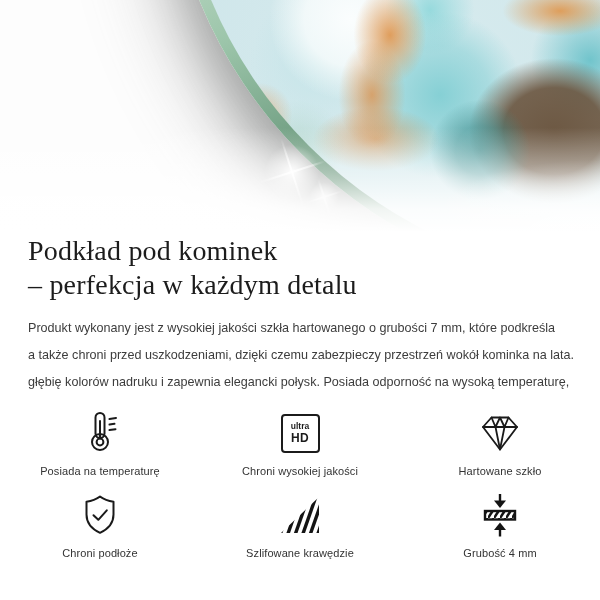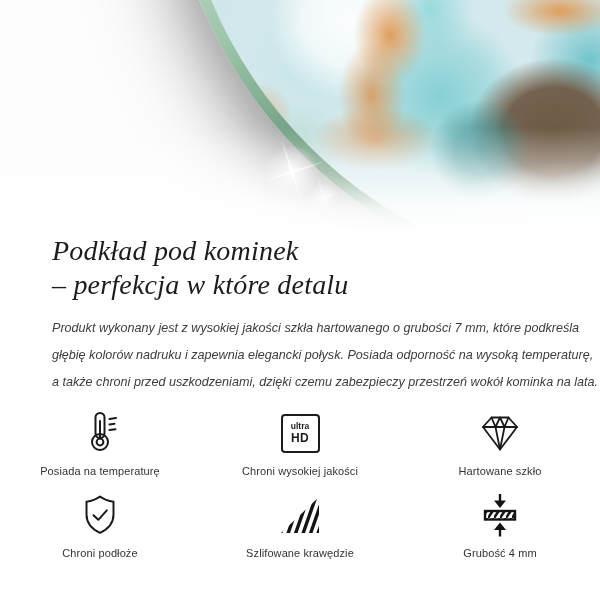--- a/index.html
+++ b/index.html
@@ -44,21 +44,21 @@
   }
   .sparkle{position:absolute;pointer-events:none;}
   .sparkle::before,.sparkle::after{content:"";position:absolute;background:linear-gradient(90deg,rgba(255,255,255,0),rgba(255,255,255,0.98),rgba(255,255,255,0));}
   .sparkle::before{left:0;top:50%;width:100%;height:2px;margin-top:-1px;}
   .sparkle::after{top:0;left:50%;height:100%;width:2px;margin-left:-1px;background:linear-gradient(180deg,rgba(255,255,255,0),rgba(255,255,255,0.98),rgba(255,255,255,0));}
   .sparkle .glow{position:absolute;inset:0;background:radial-gradient(circle,rgba(255,255,255,0.95) 0%,rgba(255,255,255,0) 55%);}
   .sparkle1{left:257px;top:137px;width:70px;height:70px;transform:rotate(-18deg);}
   .sparkle2{left:305px;top:178px;width:38px;height:38px;transform:rotate(-18deg);opacity:.8;}
 
   
-  .content{padding:0 52px;font-style:italic;}
+  .content{padding:0 28px;}
   .title{
     margin:2px 0 0 0;
     font-family:"Liberation Serif","DejaVu Serif",serif;
     font-weight:500;font-size:28px;line-height:34px;color:#1c1c1c;letter-spacing:.2px;
   }
   .title span{display:block;}
   .paragraph{margin-top:13px;font-size:12.6px;line-height:27px;color:#3c3c3c;}
   .paragraph div{white-space:nowrap;}
 
   
@@ -91,27 +91,27 @@
       </div>
     <div class="sparkle sparkle2">
         <div class="glow"></div>
       </div>
     <div class="hero-fade"></div>
   </div>
 
   <div class="content">
     <h1 class="title">
       <span>Podkład pod kominek</span>
-      <span>– perfekcja w które detalu</span>
+      <span>– perfekcja w każdym detalu</span>
     </h1>
 
     <div class="paragraph">
       <div>Produkt wykonany jest z wysokiej jakości szkła hartowanego o grubości 7 mm, które podkreśla</div>
+      <div>a także chroni przed uszkodzeniami, dzięki czemu zabezpieczy przestrzeń wokół kominka na lata.</div>
       <div>głębię kolorów nadruku i zapewnia elegancki połysk. Posiada odporność na wysoką temperaturę,</div>
-      <div>a także chroni przed uszkodzeniami, dzięki czemu zabezpieczy przestrzeń wokół kominka na lata.</div>
     </div>
   </div>
 
   <div class="features">
 
     <div class="feature">
       <div class="icon-box">
         <svg class="ficon" width="48" height="48" viewBox="0 0 48 48">
           <rect x="19.5" y="4" width="9" height="25" rx="4.5"></rect>
           <circle cx="24" cy="33" r="8"></circle>

